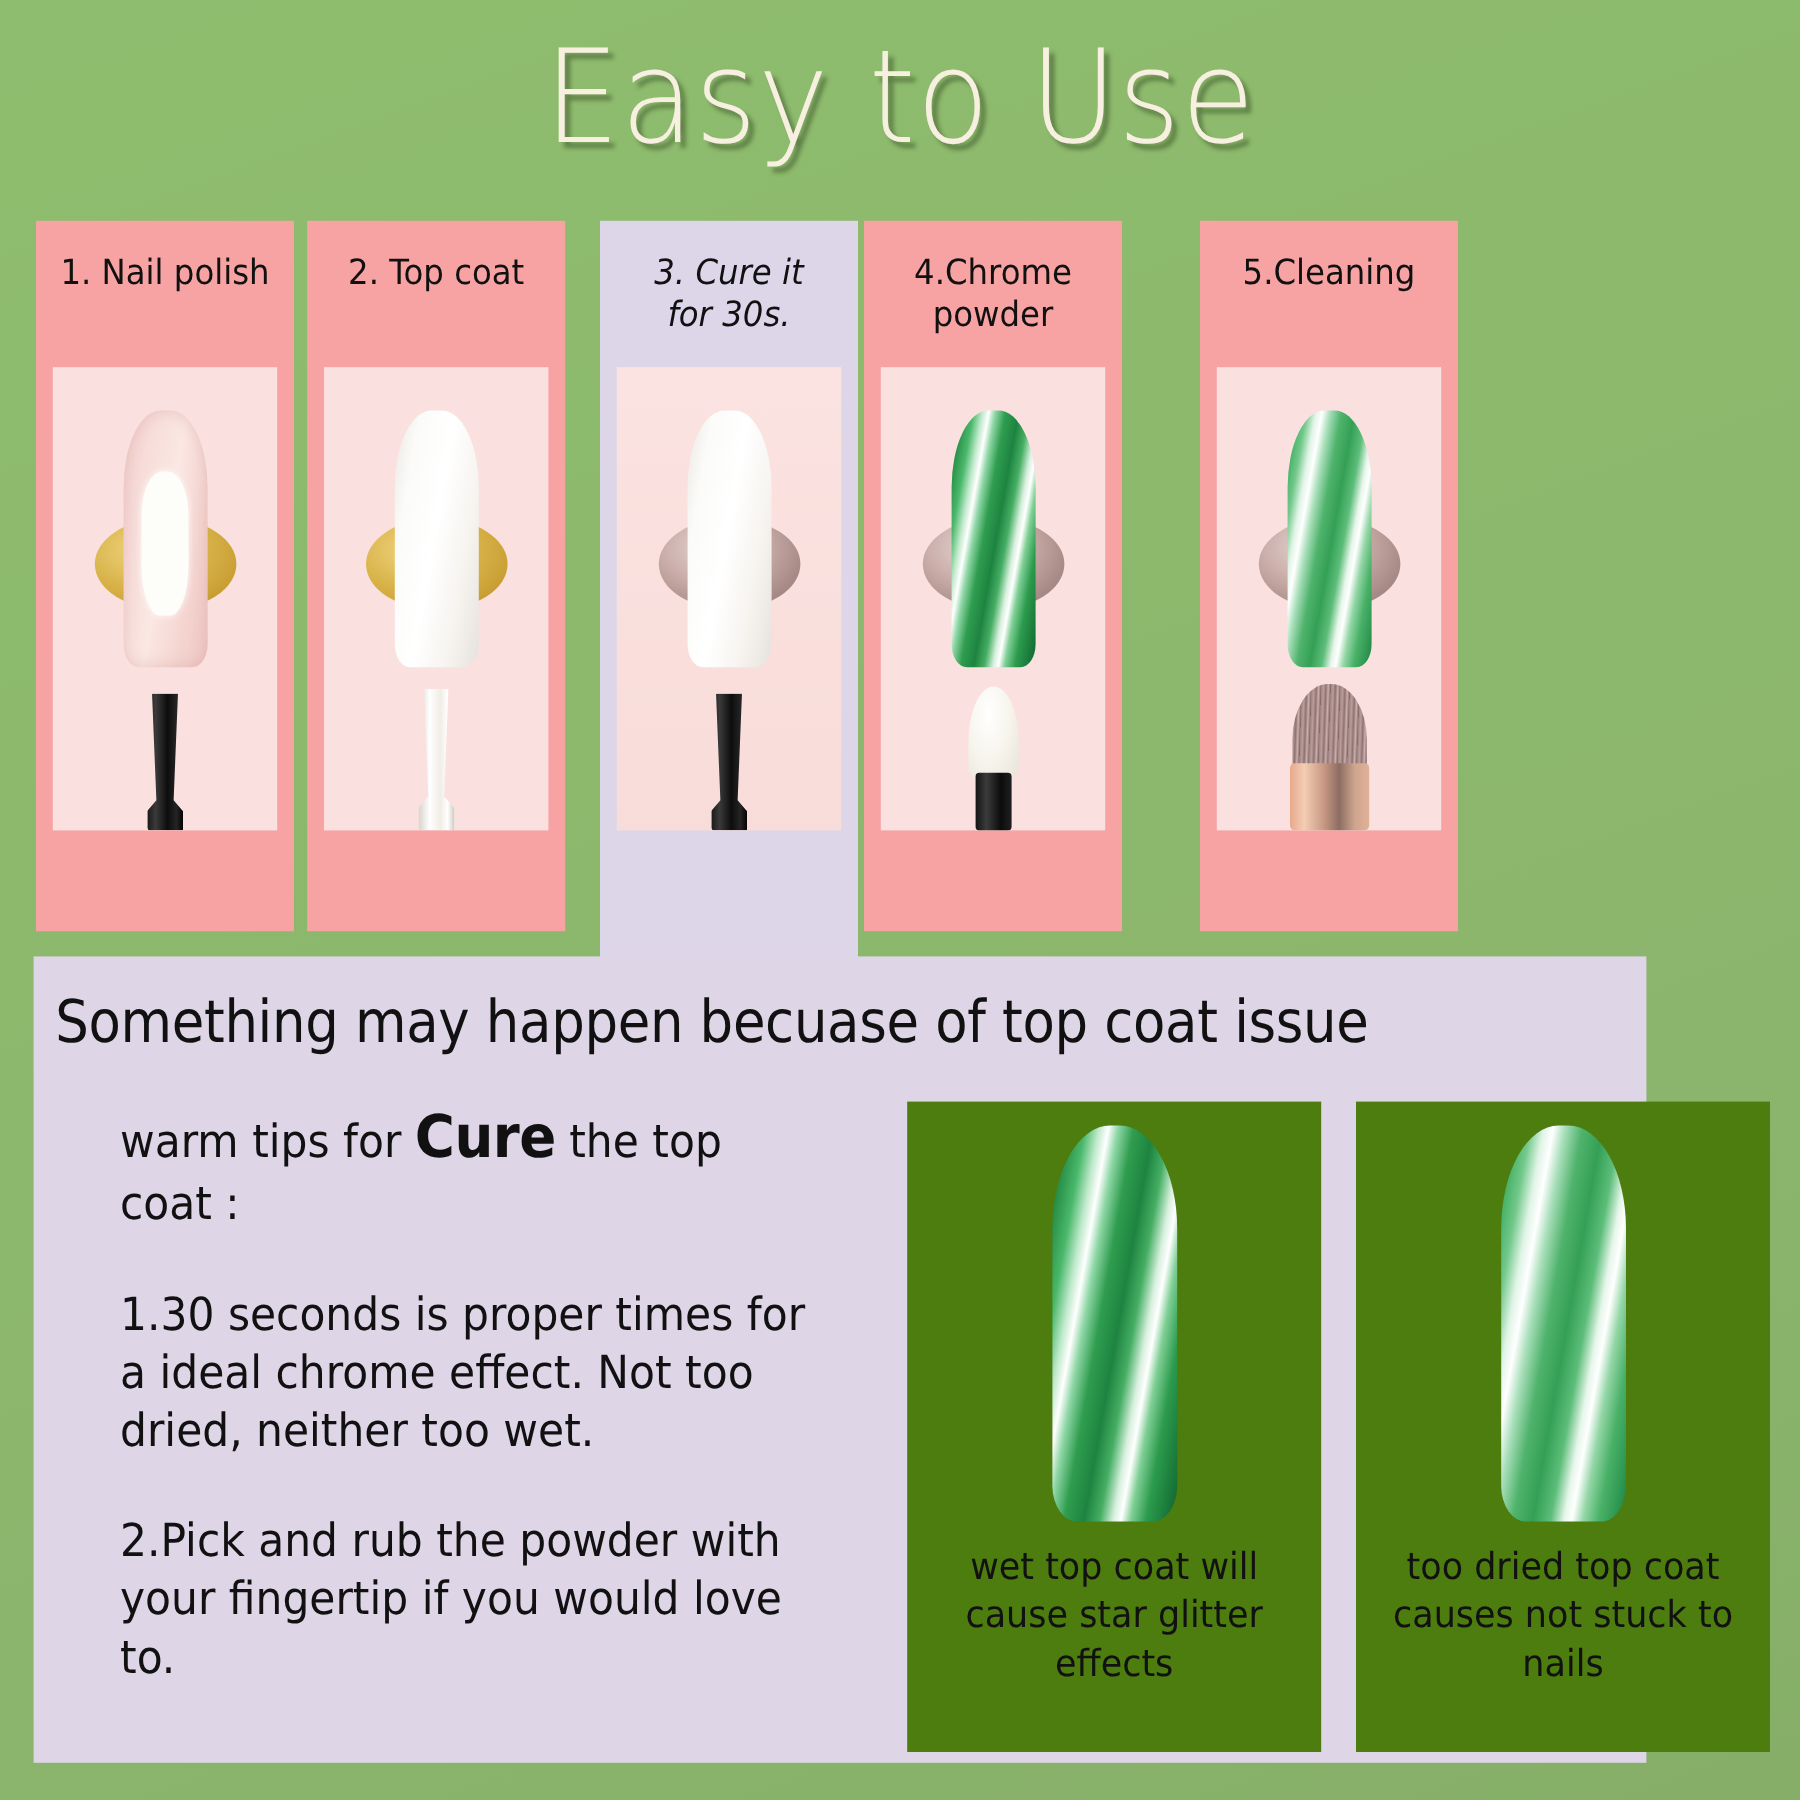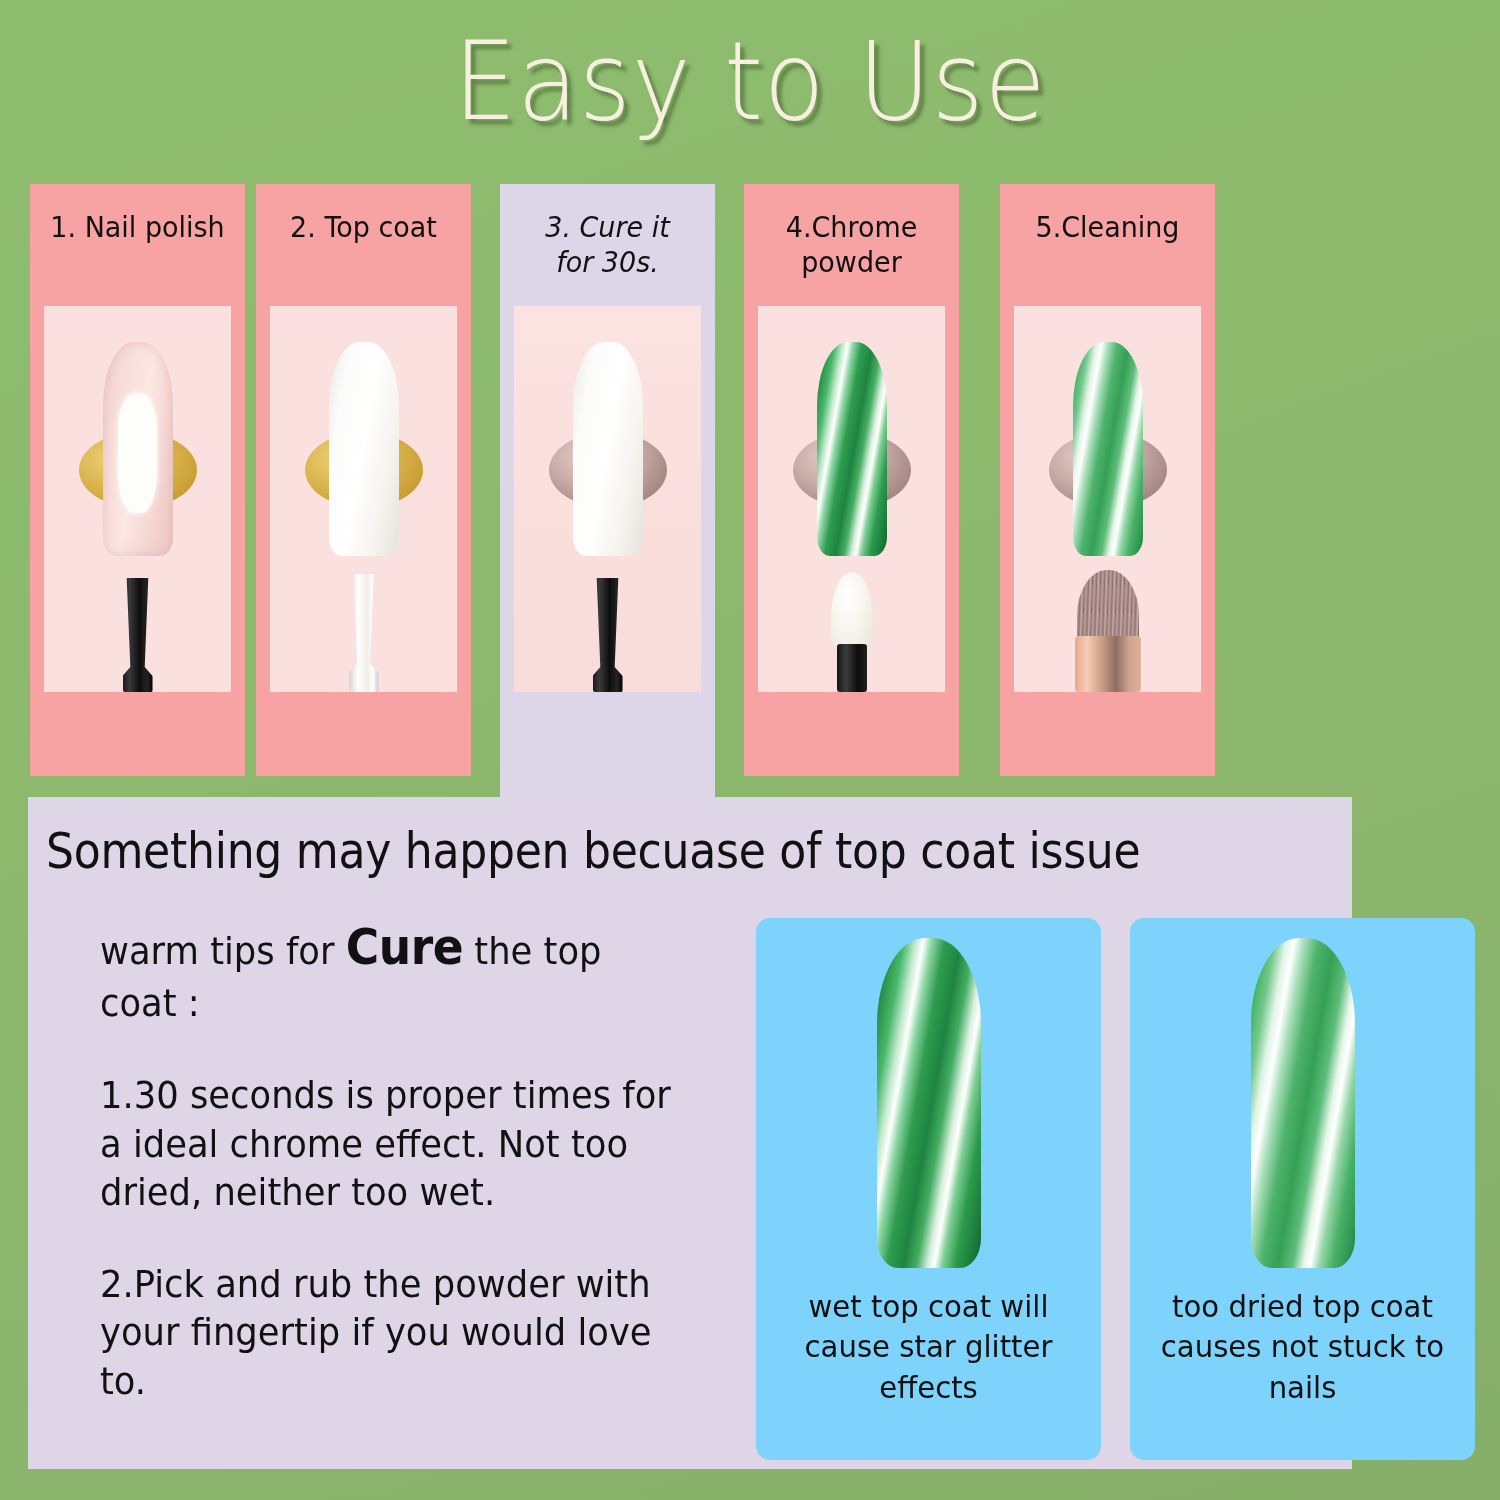--- a/index.html
+++ b/index.html
@@ -209,20 +209,21 @@
   }
 
   
   #bottom-panel {
     position: absolute;
     left: 28px;
     top: 797px;
     width: 1324px;
     height: 672px;
     background: #ded5e7;
+    padding-left: 20px;
   }
   #issue-heading {
     position: absolute;
     top: 26px;
     left: 18px;
     width: 1412px;
     font-family: "DejaVu Sans", sans-serif;
     font-size: 49px;
     font-weight: 400;
     color: #111;
@@ -252,22 +253,21 @@
     font-size: 49px;
     font-weight: bold;
     letter-spacing: -0.5px;
   }
 
   .example-card {
     position: absolute;
     top: 121px;
     width: 345px;
     height: 542px;
-    background: #7dd3fc;
-    border-radius: 14px;
+    background: #4d7c0f;
   }
   .example-photo {
     position: absolute;
     left: 0; top: 0;
     width: 345px;
     height: 382px;
   }
   .example-nail {
     position: absolute;
     left: 50%;
@@ -327,21 +327,21 @@
 for 30s.</div>
     <div class="step-photo">
       <div class="gold-disc mauve"></div>
       <div class="nail white"></div>
       <div class="applicator">
         <div class="brush-black"></div>
       </div>
     </div>
   </div>
 
-  <div class="step-card" style="left:744px;">
+  <div class="step-card" style="left:720px;">
     <div class="step-title" style="white-space:pre-line;">4.Chrome
 powder</div>
     <div class="step-photo">
       <div class="gold-disc mauve"></div>
       <div class="nail green"></div>
       <div class="applicator">
         <div class="sponge">
             <div class="tip"></div>
             <div class="handle"></div>
           </div>

